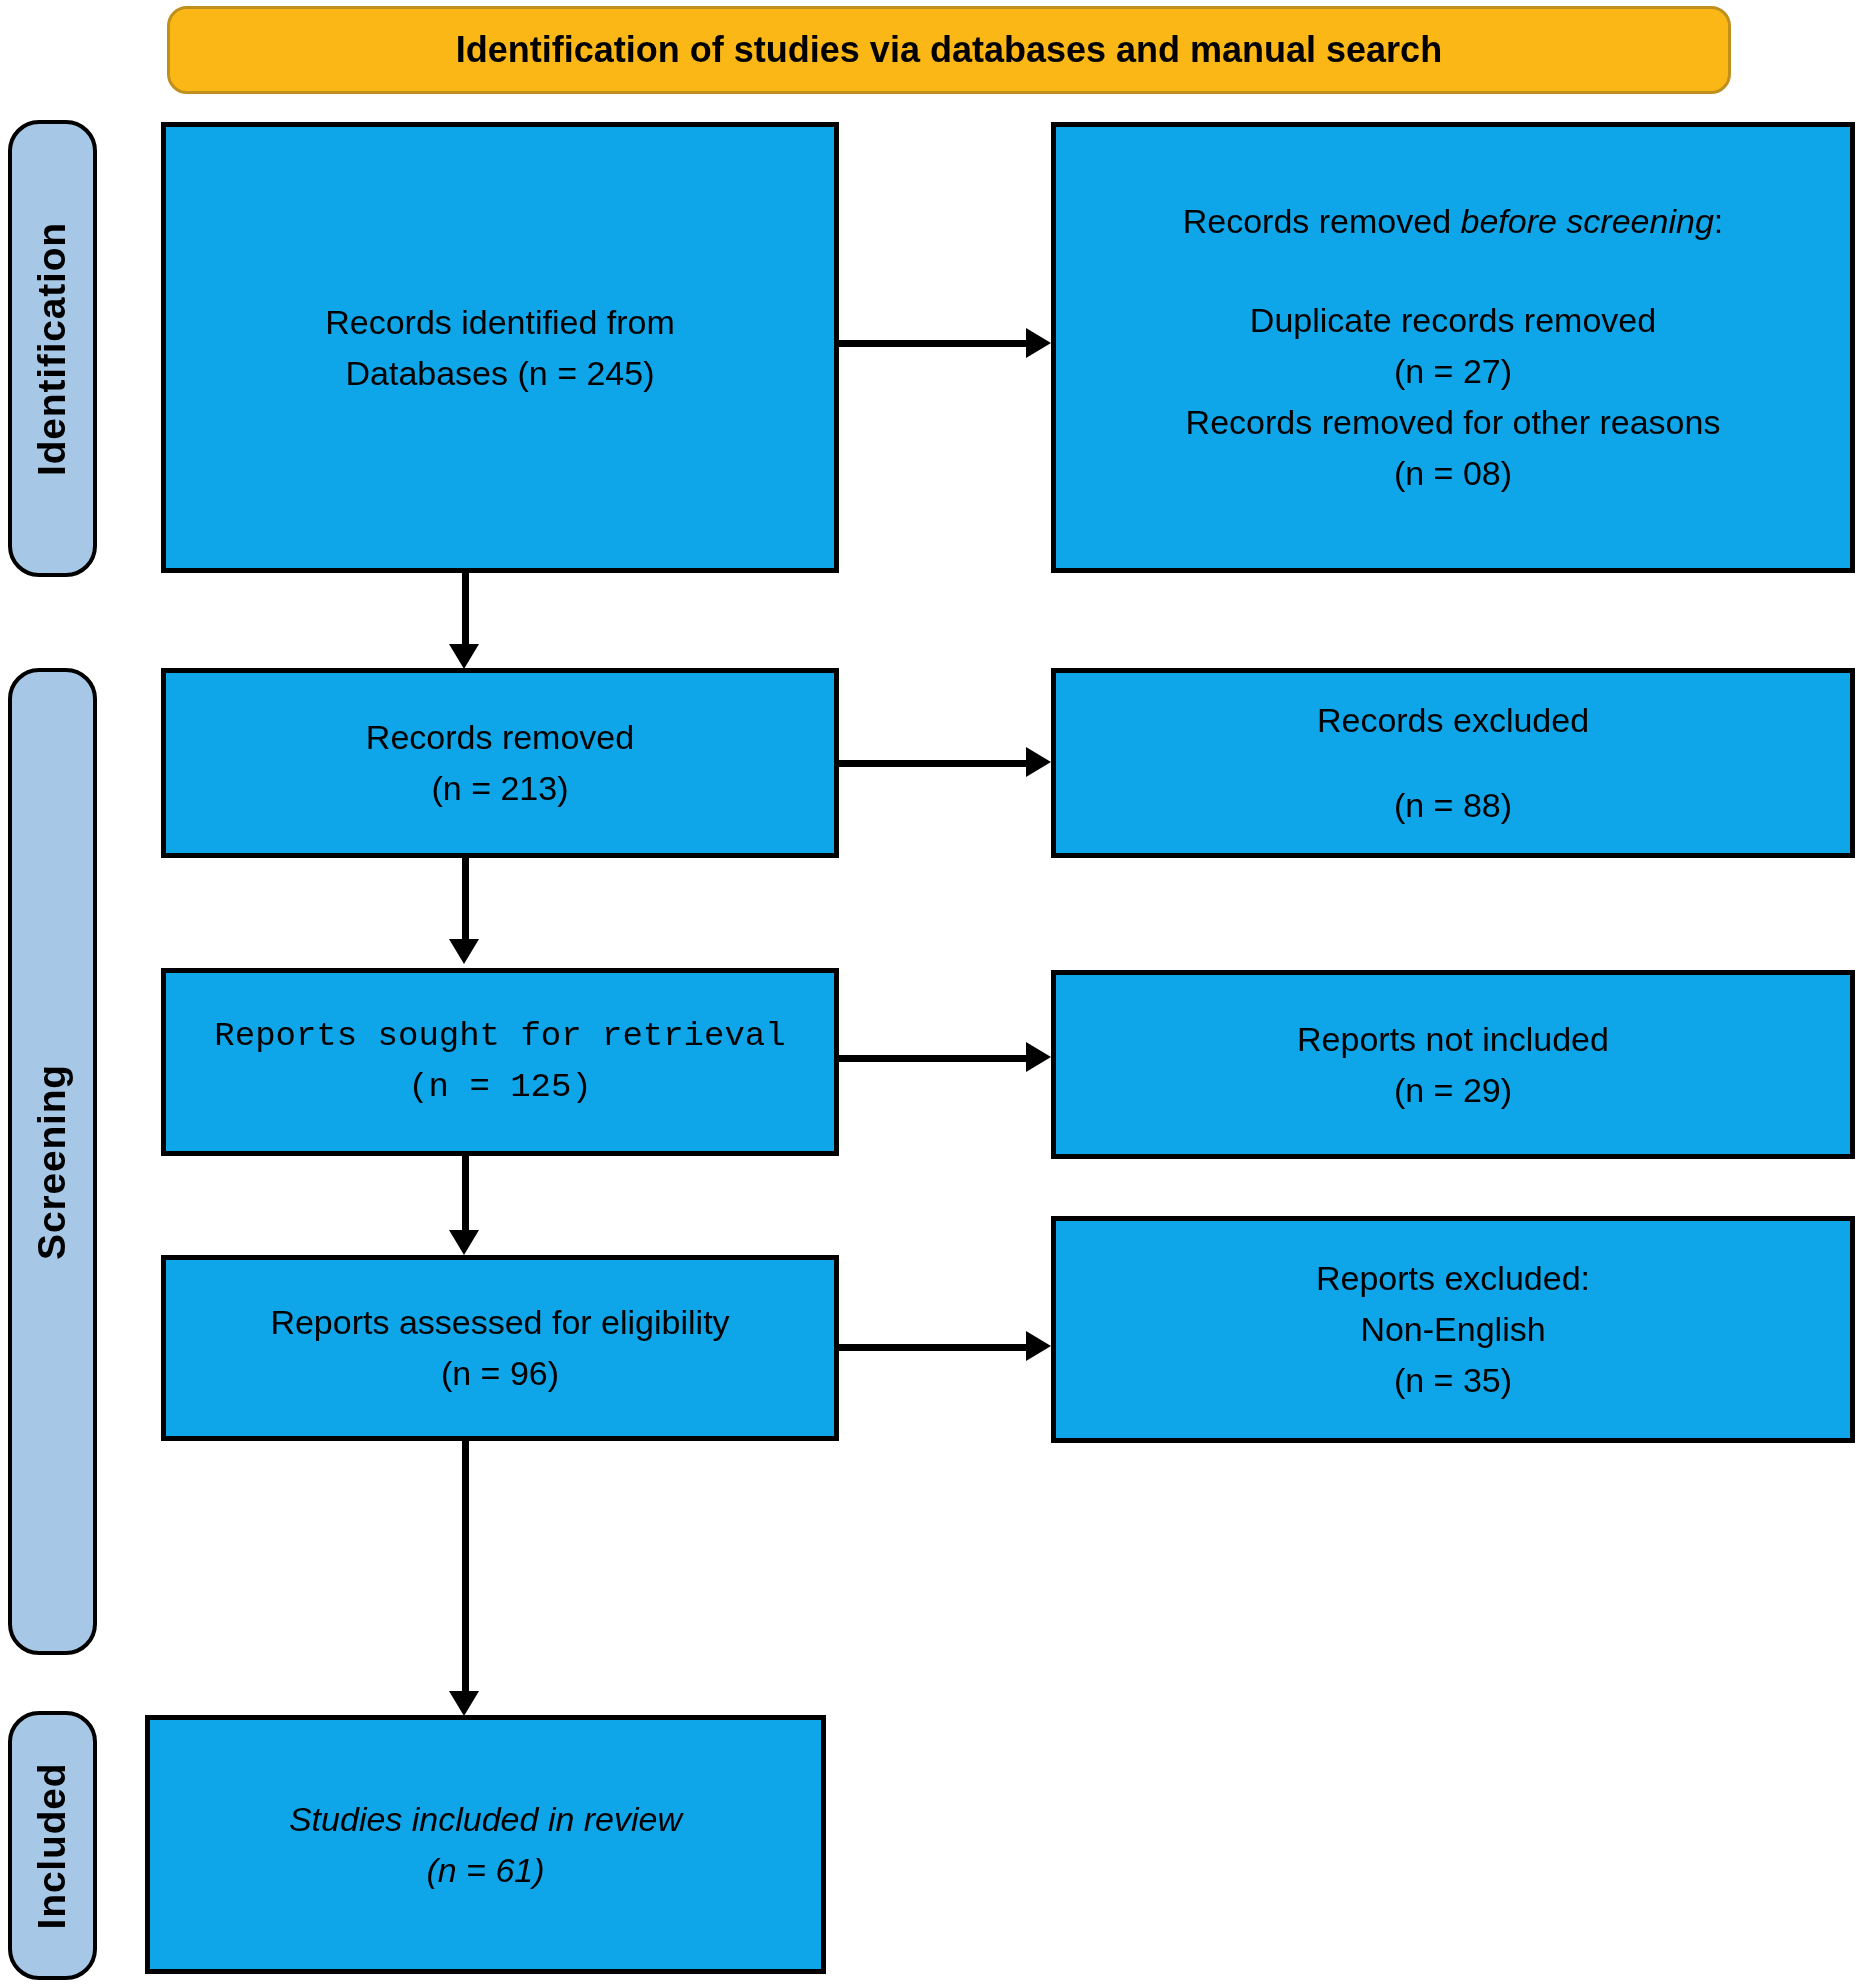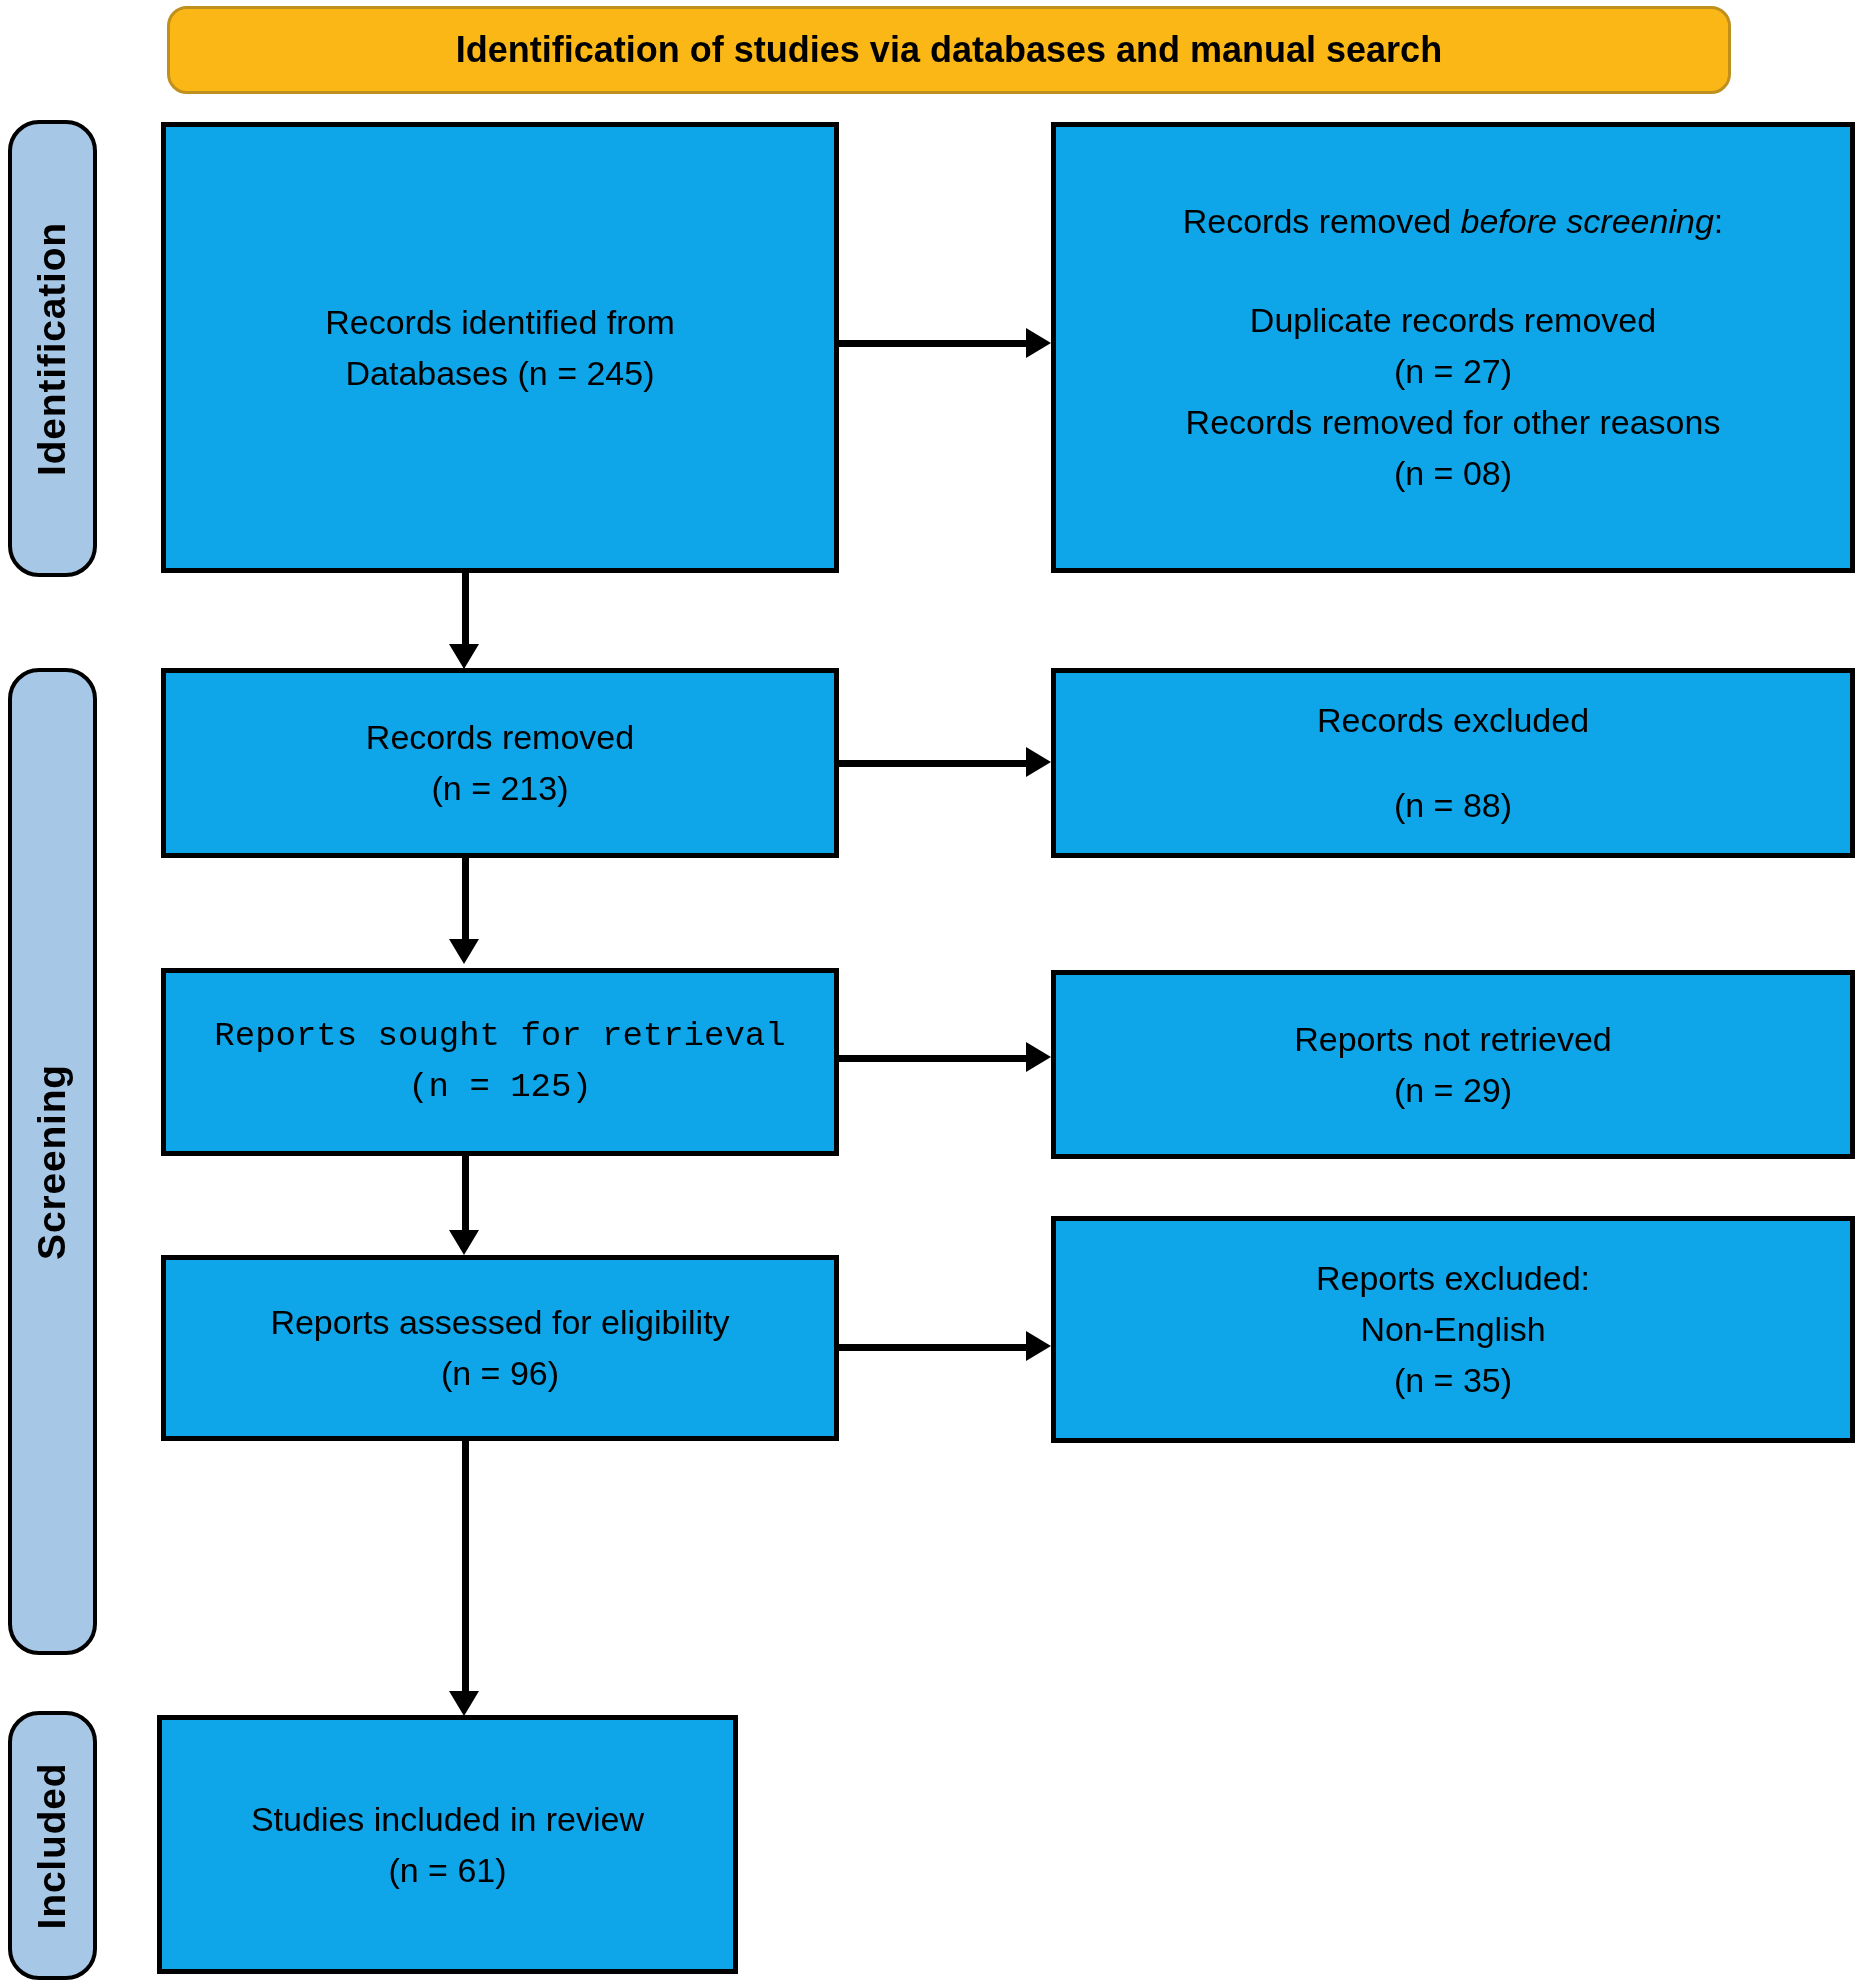--- a/index.html
+++ b/index.html
@@ -111,36 +111,36 @@
     <div>Records excluded</div>
     <div>(n = 88)</div>
   </div>
 
   <div class="box" style="left:161px;top:968px;width:678px;height:188px;font-family:Liberation Mono, monospace;">
     <div>Reports sought for retrieval</div>
     <div>(n = 125)</div>
   </div>
 
   <div class="box" style="left:1051px;top:970px;width:804px;height:189px;">
-    <div>Reports not retrieved</div>
+    <div>Reports not included</div>
     <div>(n = 29)</div>
   </div>
 
   <div class="box" style="left:161px;top:1255px;width:678px;height:186px;">
     <div>Reports assessed for eligibility</div>
     <div>(n = 96)</div>
   </div>
 
   <div class="box" style="left:1051px;top:1216px;width:804px;height:227px;">
     <div>Reports excluded:</div>
     <div>Non-English</div>
     <div>(n = 35)</div>
   </div>
 
-  <div class="box" style="left:157px;top:1715px;width:581px;height:259px;">
+  <div class="box" style="left:145px;top:1715px;width:681px;height:259px;font-style:italic;">
     <div>Studies included in review</div>
     <div>(n = 61)</div>
   </div>
 
   <div class="vline" style="left:462px;top:573px;height:74px;"></div>
   <div class="vhead" style="left:449px;top:644px;"></div>
 
   <div class="vline" style="left:462px;top:858px;height:83px;"></div>
   <div class="vhead" style="left:449px;top:939px;"></div>
 

